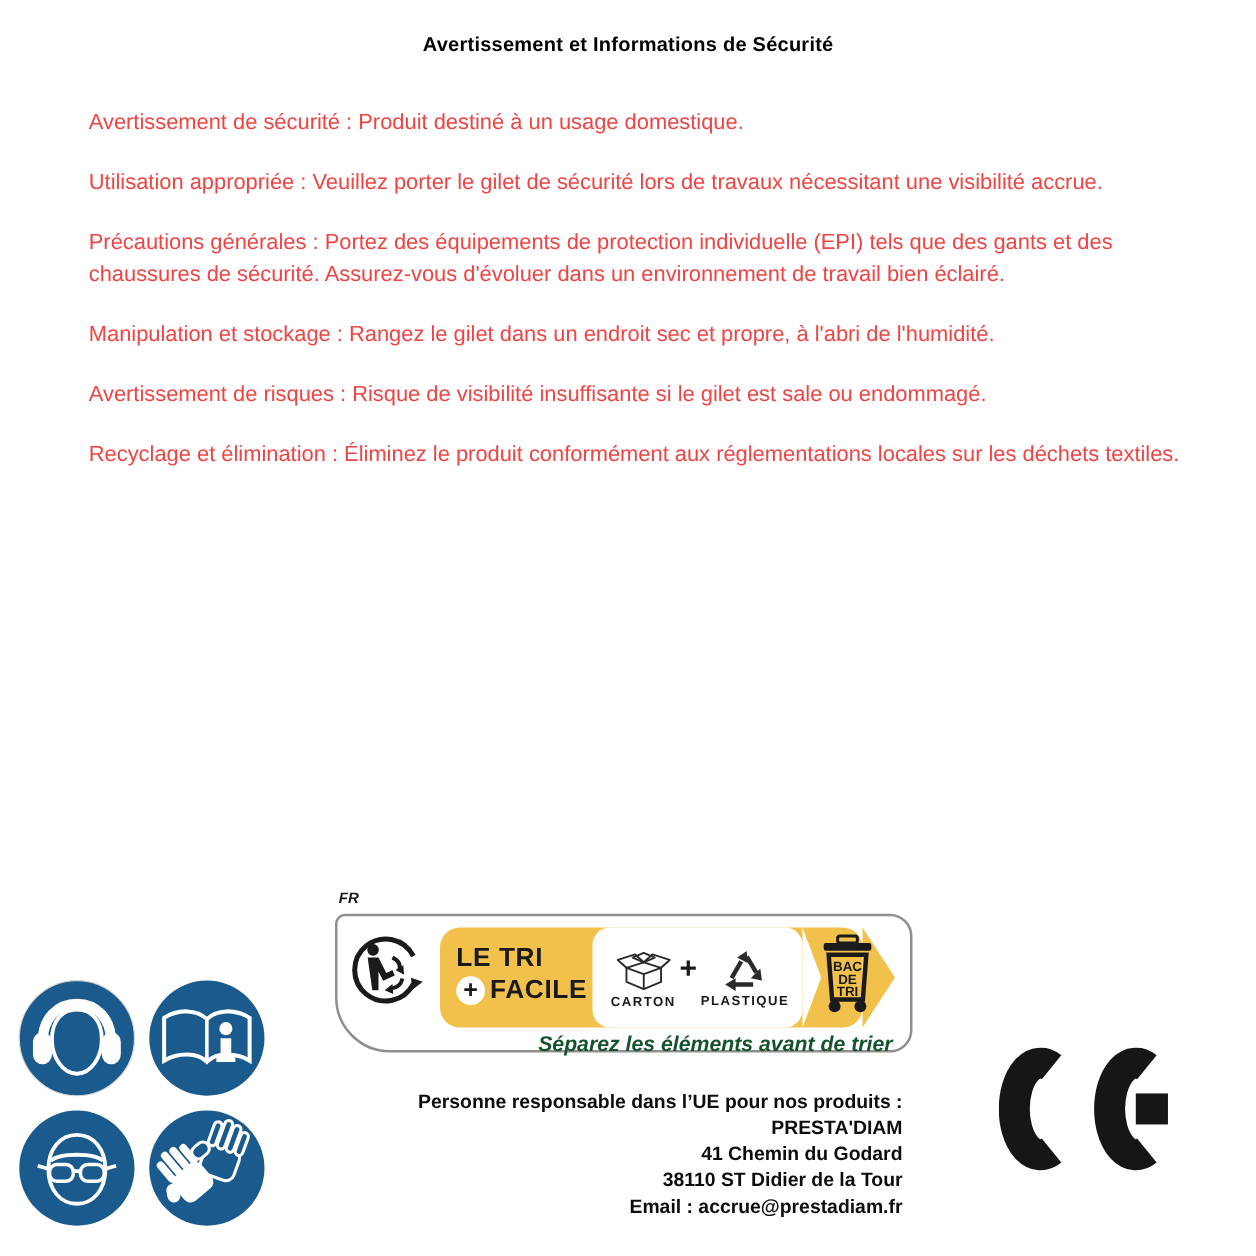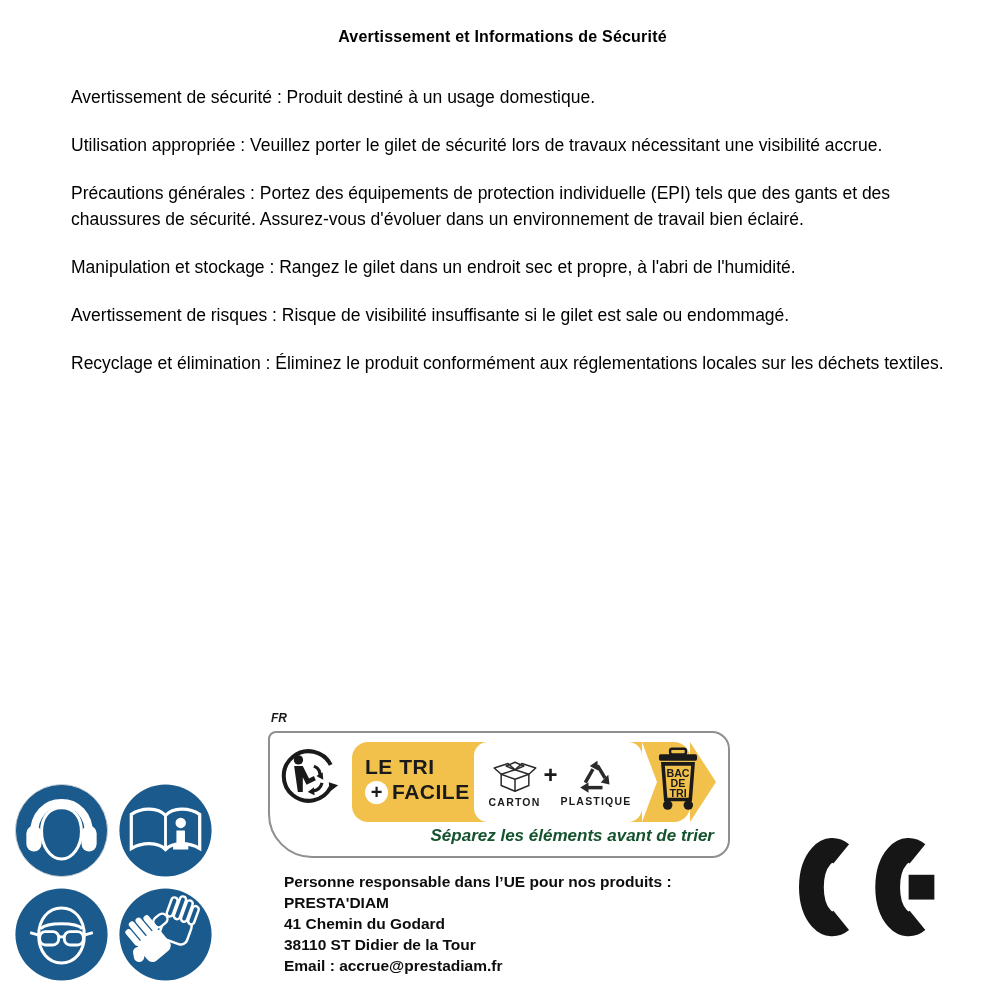--- a/index.html
+++ b/index.html
@@ -9,38 +9,38 @@
     overflow:hidden;
   }
 
   
   .doc-title {
     position:absolute; top:28px; left:0; width:100%;
     text-align:center; font-size:16px; font-weight:bold; letter-spacing:.2px;
   }
   .doc-body {
     position:absolute; left:71px; top:84px; width:886px;
-    font-size:17.5px; line-height:26px; color:#000000;
+    font-size:17.5px; line-height:26px; color:#ef4444;
   }
   .doc-body p { margin:0 0 22px 0; }
 
   
   .picto-grid {
     position:absolute; left:14px; top:783px;
     display:grid; grid-template-columns:95px 95px; grid-gap:9px;
   }
   .picto-grid svg { display:block; }
 
   
   .fr-code {
     position:absolute; left:271px; top:711px;
     font-size:12px; font-weight:bold; color:#1a1a1a;font-style:italic;
   }
   .tri-box {
-    position:absolute; left:268px; top:731px; width:462px; height:127px;
+    position:absolute; left:268px; top:731px; width:462px; height:111px;
     background:#fff; border:2px solid #8f8f8f; box-sizing:border-box;
     border-radius:8px 18px 18px 44px;
   }
   .triman { position:absolute; left:8px; top:8px; }
   .banner {
     position:absolute; left:82px; top:9px; width:338px; height:80px;
     background:var(--label-yellow,#f2c14b); border-radius:16px;
   }
   .banner::after {
     content:""; position:absolute; right:-26px; top:0;
@@ -71,22 +71,22 @@
   .mat-plus { font-size:24px; font-weight:900; color:#1a1a1a; margin:-14px 3px 0 3px; }
   .bin { position:absolute; left:303px; top:5px; z-index:2; }
   .bin text { font-family:"Liberation Sans","DejaVu Sans",sans-serif; }
   .separez {
     position:absolute; right:14px; top:93px;
     font-size:17px; font-weight:bold; font-style:italic; color:#14532d;
   }
 
   
   .contact {
-    position:absolute; left:284px; top:871px; width:462px;
-    text-align:left; font-weight:700; font-size:15.5px; line-height:21px; color:#0d0d0d;
+    position:absolute; left:260px; top:871px; width:462px;
+    text-align:right; font-weight:700; font-size:15.5px; line-height:21px; color:#0d0d0d;
   }
 
   
   .ce { position:absolute; left:799px; top:838px; }
 </style>
 </head>
 <body>
 
 <div class="page">
 

